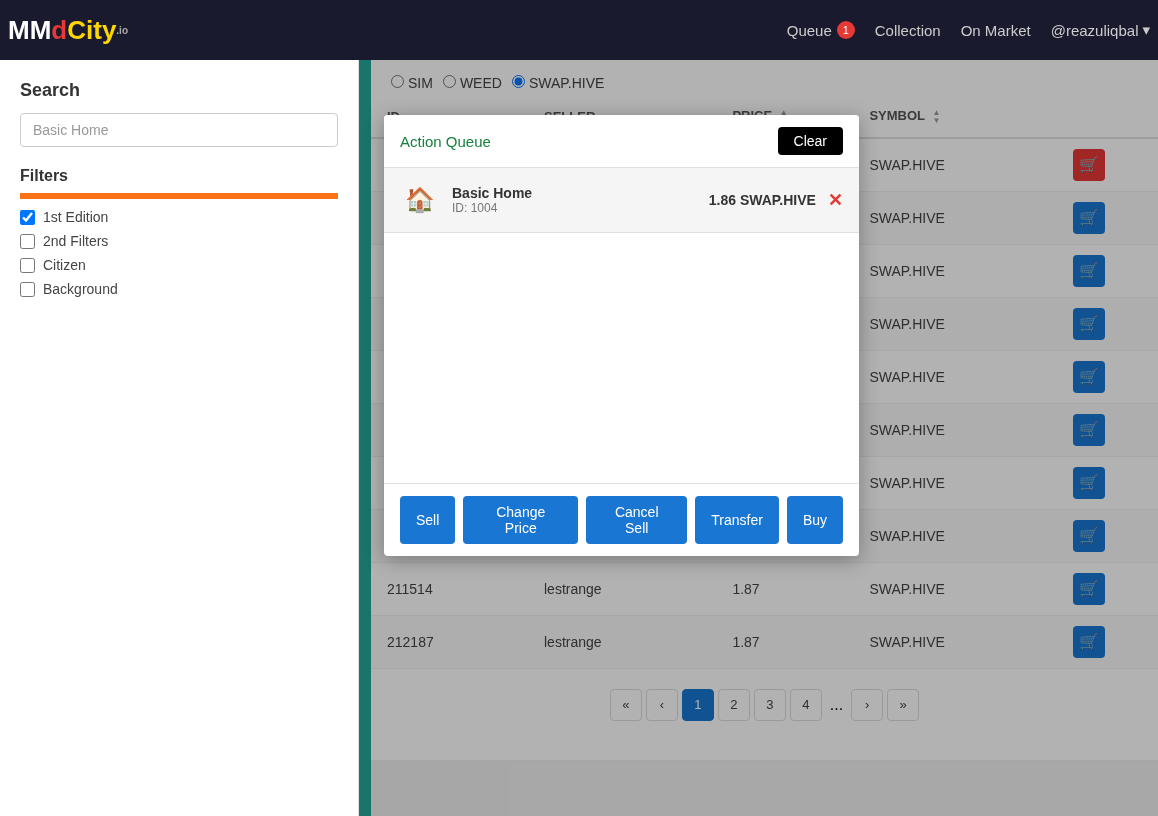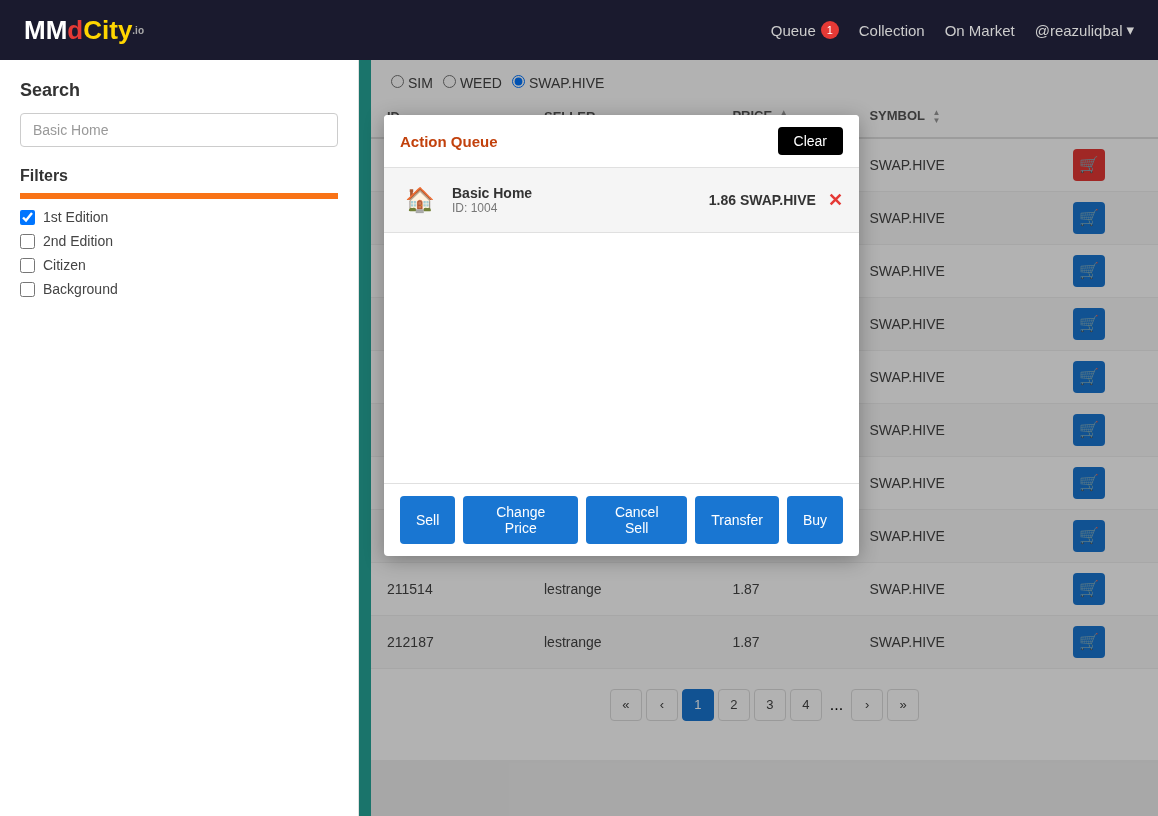--- a/index.html
+++ b/index.html
@@ -4,21 +4,21 @@
   <style>
     * { box-sizing: border-box; margin: 0; padding: 0; }
     body { font-family: Arial, sans-serif; background: #f0f0f0; min-height: 816px; }
 
     
     .header {
       background: #1a1a2e;
       display: flex;
       align-items: center;
       justify-content: space-between;
-      padding: 0 24px;
+      padding: 0 8px;
       height: 60px;
     }
     .logo {
       display: flex;
       align-items: center;
       font-size: 26px;
       font-weight: bold;
     }
     .logo-mm { color: white; }
     .logo-d { color: #e53935; }
@@ -235,22 +235,22 @@
     .modal-header {
       display: flex;
       align-items: center;
       justify-content: space-between;
       padding: 12px 16px;
       background: white;
       border-bottom: 1px solid #e0e0e0;
     }
     .modal-title {
       font-size: 15px;
-      font-weight: bold;
-      color: #c2410c;
+      font-weight: normal;
+      color: #15803d;
     }
     .clear-btn {
       background: #000000;
       color: white;
       border: none;
       border-radius: 4px;
       padding: 6px 16px;
       cursor: pointer;
       font-size: 14px;
     }
@@ -370,21 +370,21 @@
     <input class="search-input" type="text" value="Basic Home" placeholder="Basic Home" style="">
 
     <div class="filters-title">Filters</div>
 
     <div class="filter-item">
       <input type="checkbox" id="f1" checked="" style="">
       <label for="f1">1st Edition</label>
     </div>
     <div class="filter-item">
       <input type="checkbox" id="f2" style="">
-      <label for="f2">2nd Edition</label>
+      <label for="f2">2nd Filters</label>
     </div>
     <div class="filter-item">
       <input type="checkbox" id="f3" style="">
       <label for="f3">Citizen</label>
     </div>
     <div class="filter-item">
       <input type="checkbox" id="f5" style="">
       <label for="f5">Background</label>
     </div>
   </aside>

